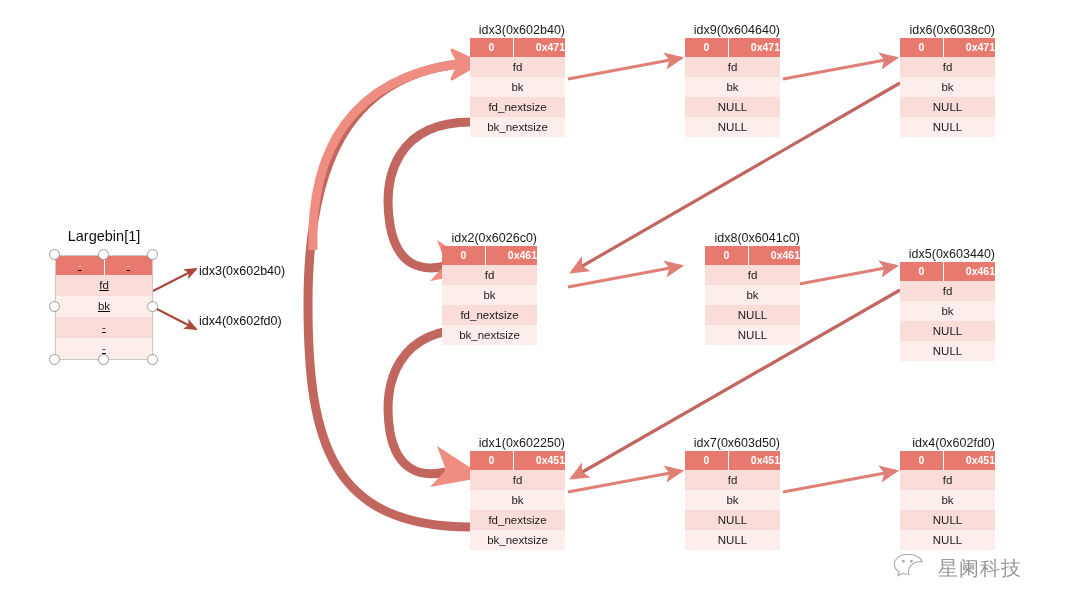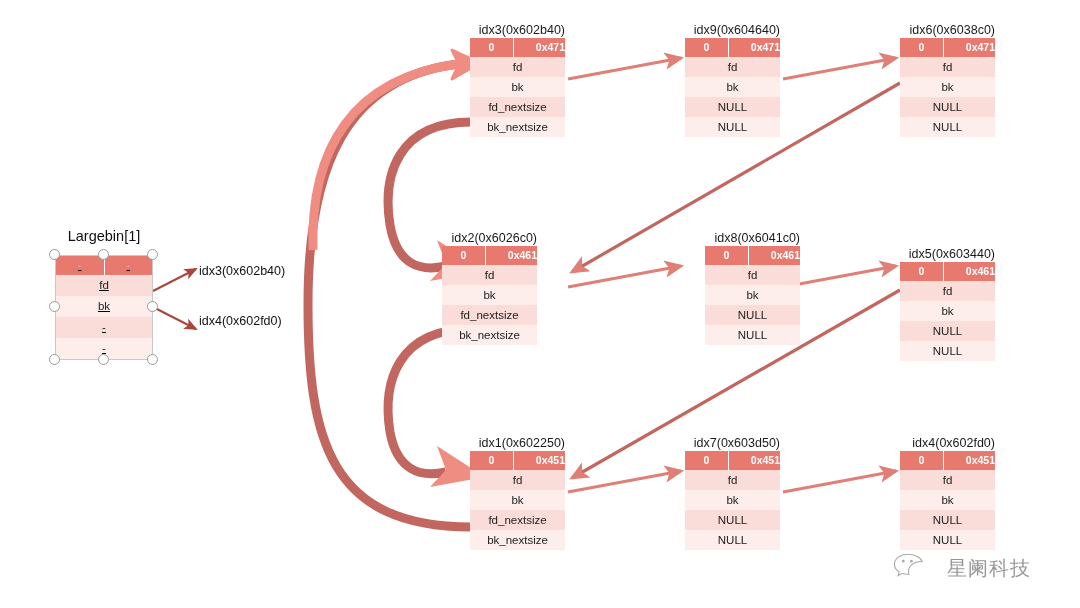--- a/index.html
+++ b/index.html
@@ -55,21 +55,21 @@
   }
 
   
   .side-label{
     position:absolute;font-size:12.5px;color:#111;white-space:nowrap;
   }
 
   
   #watermark{
     position:absolute;left:893px;top:552px;
-    display:flex;align-items:center;gap:16px;
+    display:flex;align-items:center;gap:7px;
     opacity:.72;
   }
   #watermark .wm-text{
     font-size:20px;color:#6f6f6f;letter-spacing:1px;
     font-family:"DejaVu Sans",sans-serif;
   }
 </style>
 </head>
 <body>
 

